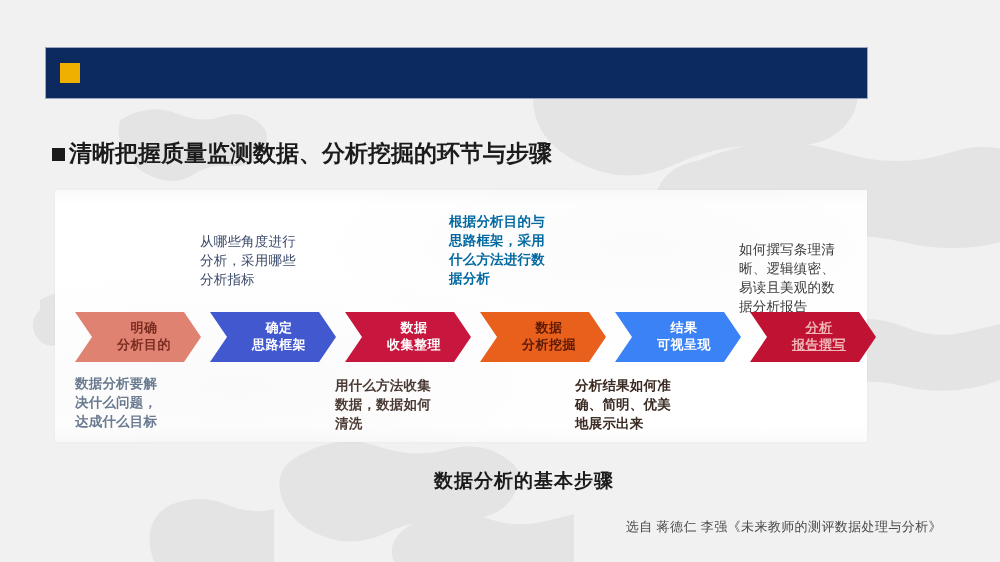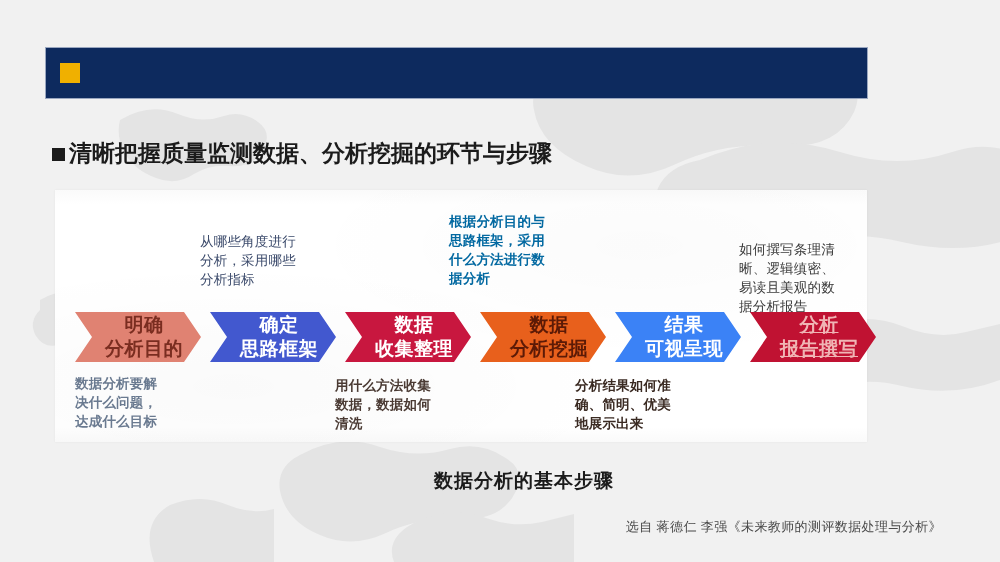--- a/index.html
+++ b/index.html
@@ -128,21 +128,21 @@
     position: absolute;
     top: 0;
     height: 50px;
     display: flex;
     align-items: center;
     justify-content: center;
     -webkit-clip-path: polygon(0 0, calc(100% - 17px) 0, 100% 50%, calc(100% - 17px) 100%, 0 100%, 17px 50%);
     clip-path: polygon(0 0, calc(100% - 17px) 0, 100% 50%, calc(100% - 17px) 100%, 0 100%, 17px 50%);
   }
   .chevron .lbl {
-    font-size: 19px;
+    font-size: 13px;
     font-weight: bold;
     line-height: 1.28;
     text-align: center;
     white-space: pre-line;
     padding-left: 12px;
     letter-spacing: 0.5px;
   }
 
   
   #figure-caption {

